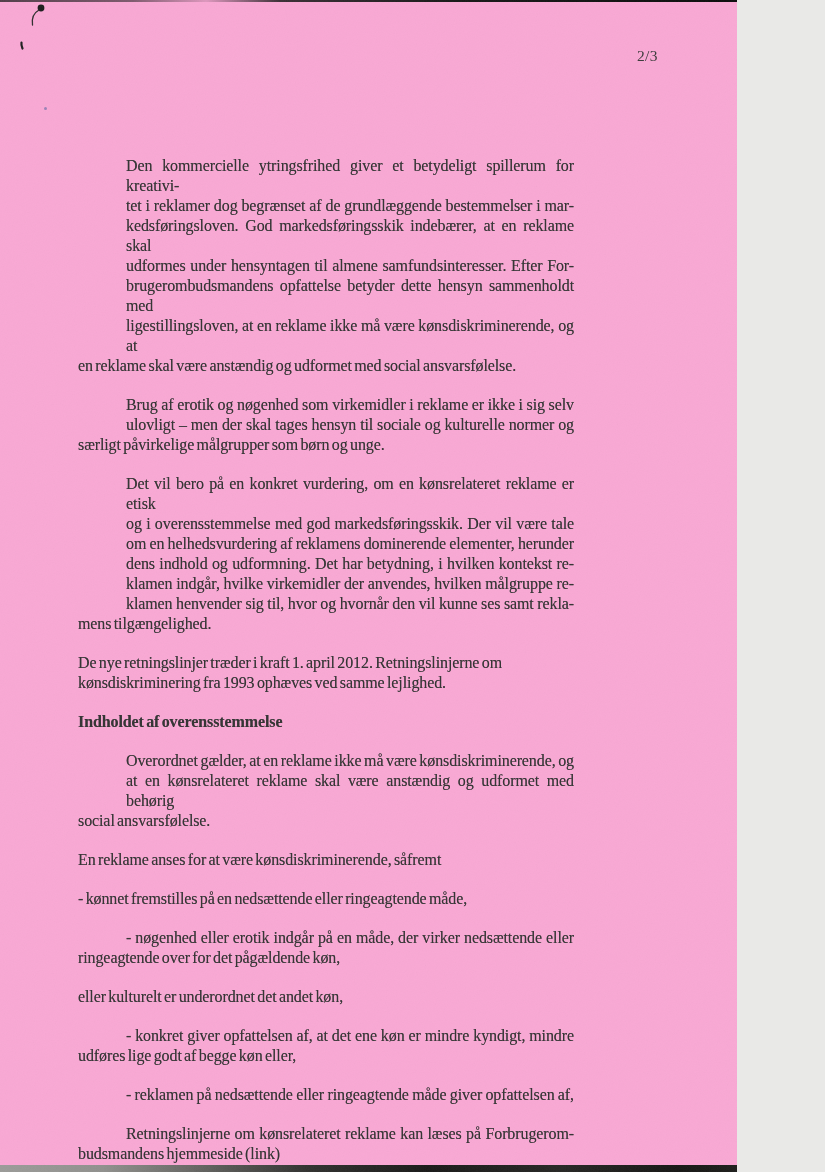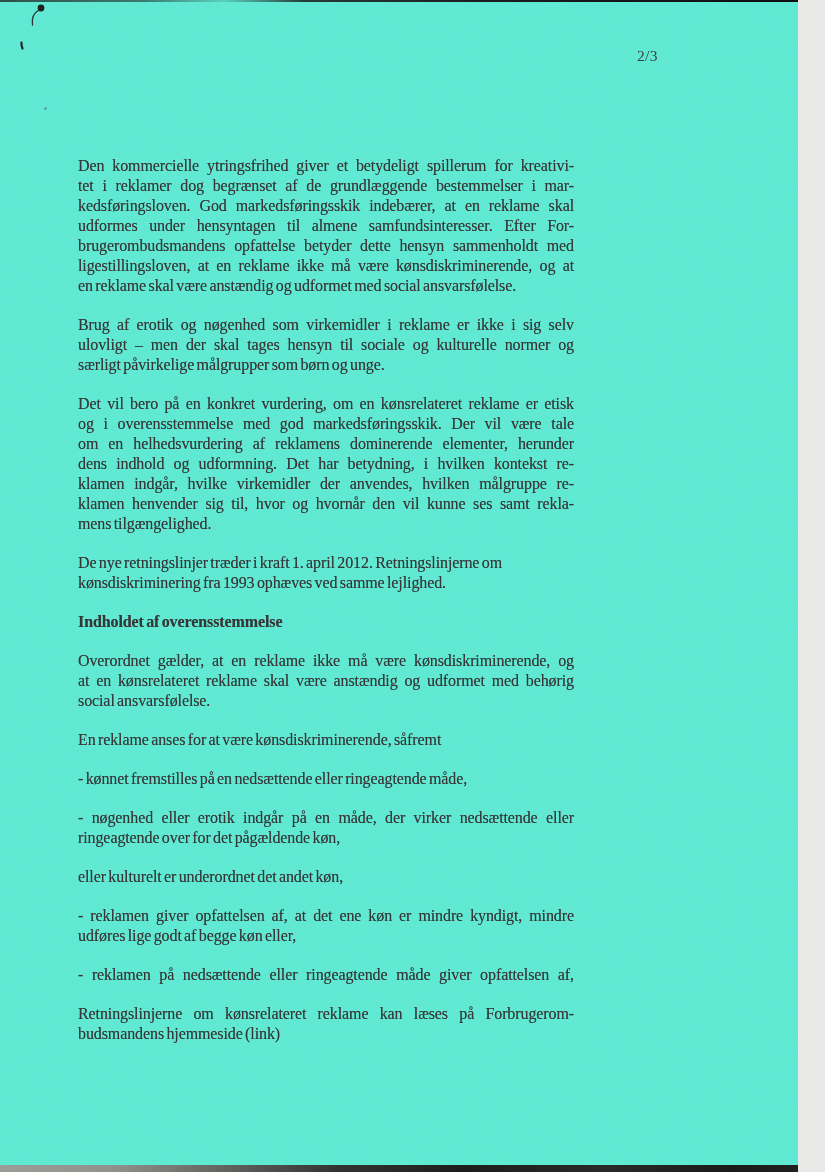--- a/index.html
+++ b/index.html
@@ -3,23 +3,23 @@
 <meta charset="utf-8">
 <title>Scanned document page</title>
 <style>
   html, body {
     margin: 0;
     padding: 0;
     background: #e9e9e7;
   }
   .page {
     position: relative;
-    width: 798px;
+    width: 737px;
     height: 1172px;
-    background: #5eead4;
+    background: #f9a8d4;
     overflow: hidden;
     font-family: "Liberation Serif", "DejaVu Serif", serif;
     color: #333333;
   }
   
   .scan-top-line {
     position: absolute;
     top: 0; left: 0; right: 0;
     height: 2px;
     background: linear-gradient(90deg,
@@ -69,21 +69,21 @@
     width: 496px;
     font-size: 16px;
     line-height: 20px;
     letter-spacing: -0.1px;
     word-spacing: -1.5px;
     text-shadow: 0 0 0.5px rgba(50,50,50,0.55);
   }
   .block { margin: 0 0 19px 0; }
   .block:last-child { margin-bottom: 0; }
   .line { text-align: justify; white-space: normal; }
-  .block.justify .line:not(.last) { text-align-last: justify; }
+  .block.justify .line:not(.last) { text-align-last: justify; margin-left: 48px; }
   .line.last { text-align-last: left; }
   .block.heading { font-weight: bold; }
   
   .noise-overlay {
     position: absolute;
     top: 0; left: 0;
     width: 100%; height: 100%;
     opacity: 0.05;
     pointer-events: none;
   }
@@ -148,21 +148,21 @@
         <div class="line last">- kønnet fremstilles på en nedsættende eller ringeagtende måde,</div>
       </div>
       <div class="block list-item justify">
         <div class="line">- nøgenhed eller erotik indgår på en måde, der virker nedsættende eller</div>
         <div class="line last">ringeagtende over for det pågældende køn,</div>
       </div>
       <div class="block list-item justify">
         <div class="line last">eller kulturelt er underordnet det andet køn,</div>
       </div>
       <div class="block list-item justify">
-        <div class="line">- reklamen giver opfattelsen af, at det ene køn er mindre kyndigt, mindre</div>
+        <div class="line">- konkret giver opfattelsen af, at det ene køn er mindre kyndigt, mindre</div>
         <div class="line last">udføres lige godt af begge køn eller,</div>
       </div>
       <div class="block list-item justify">
         <div class="line">- reklamen på nedsættende eller ringeagtende måde giver opfattelsen af,</div>
       </div>
       <div class="block paragraph justify">
         <div class="line">Retningslinjerne om kønsrelateret reklame kan læses på Forbrugerom-</div>
         <div class="line last">budsmandens hjemmeside (link)</div>
       </div>
     </div>

